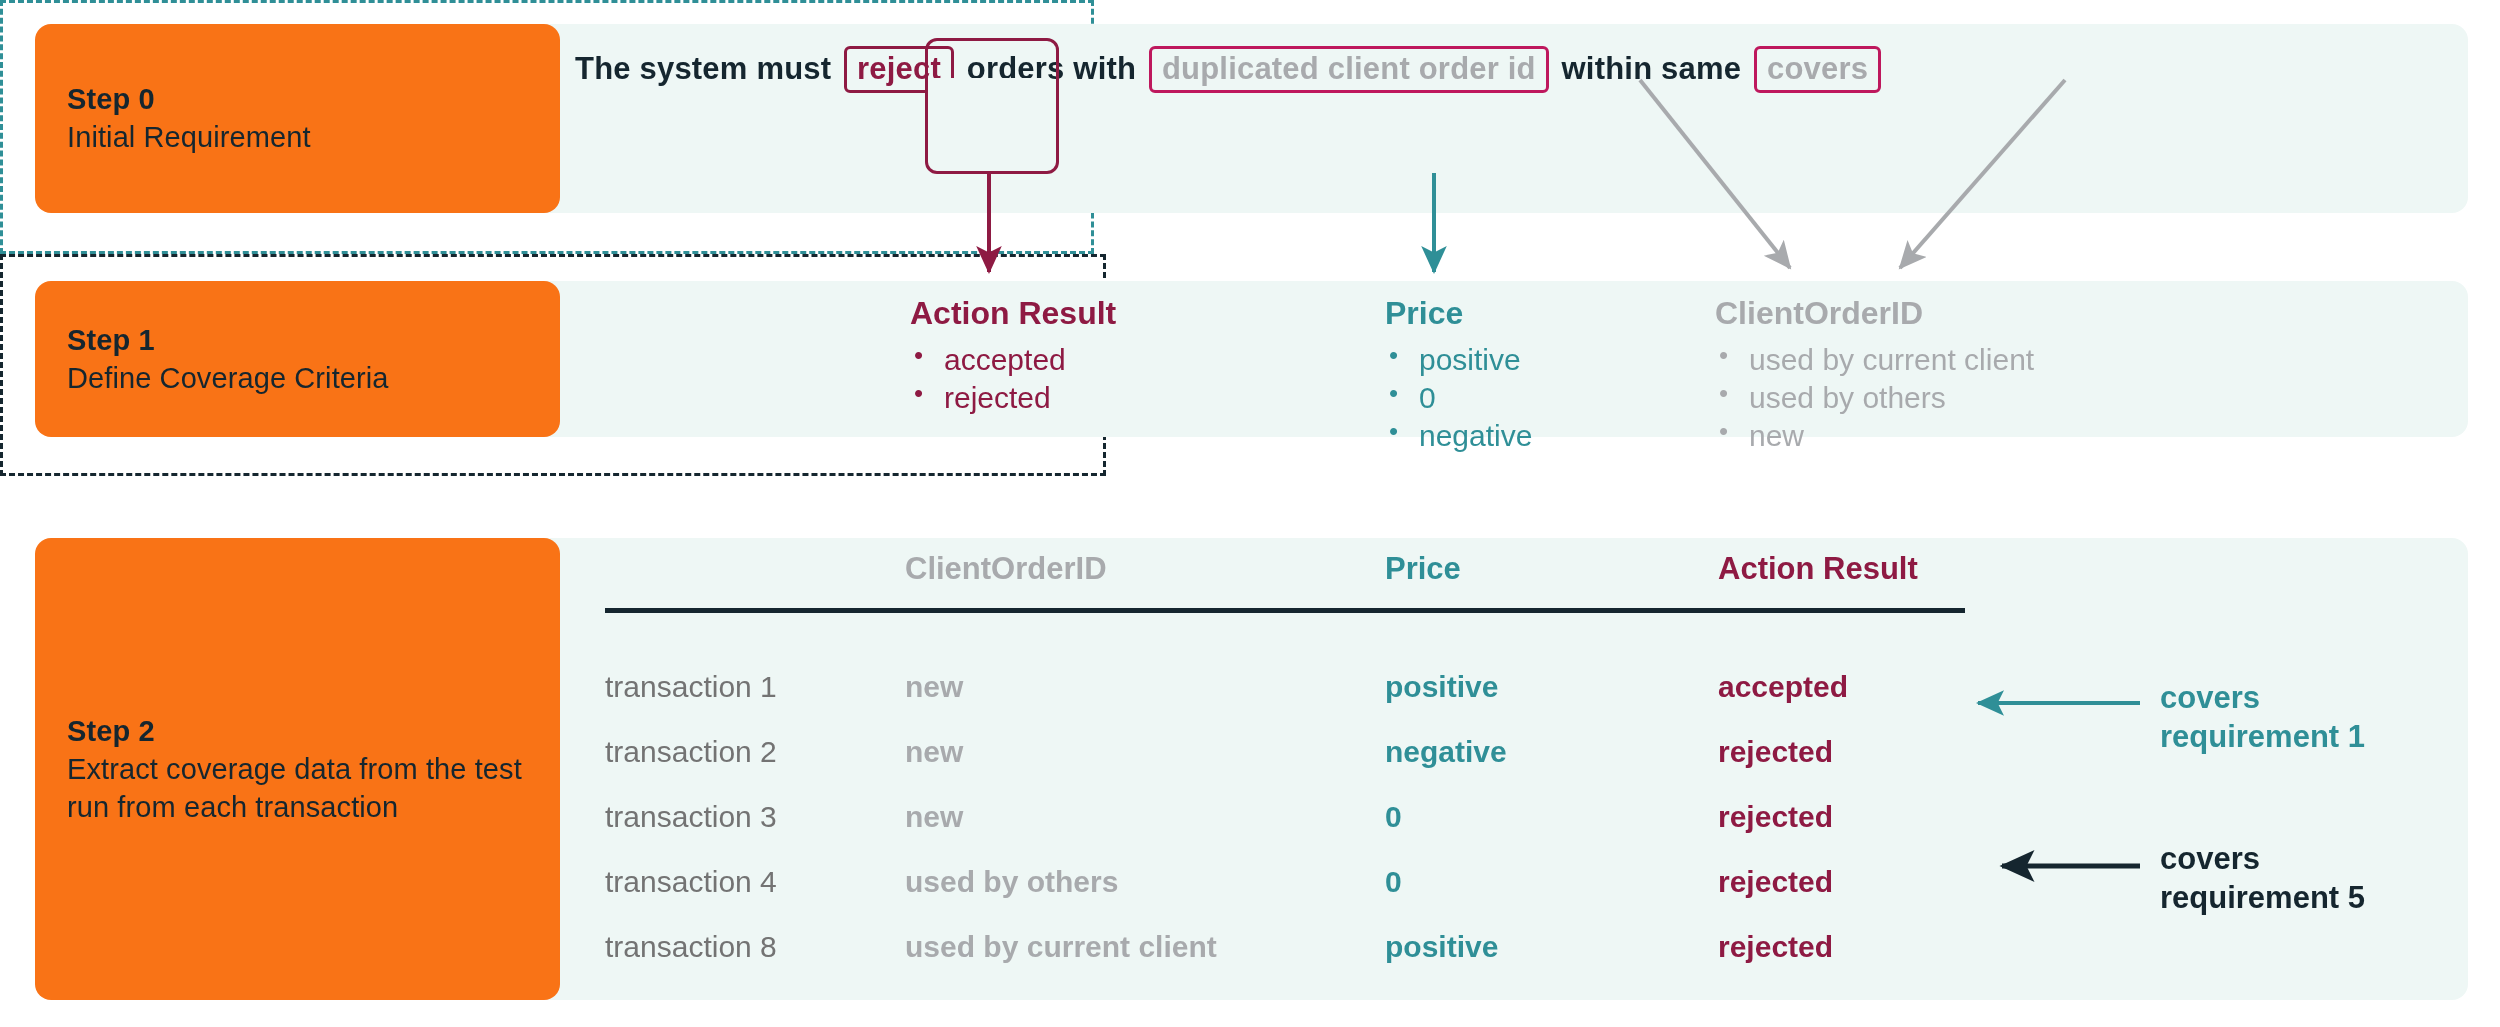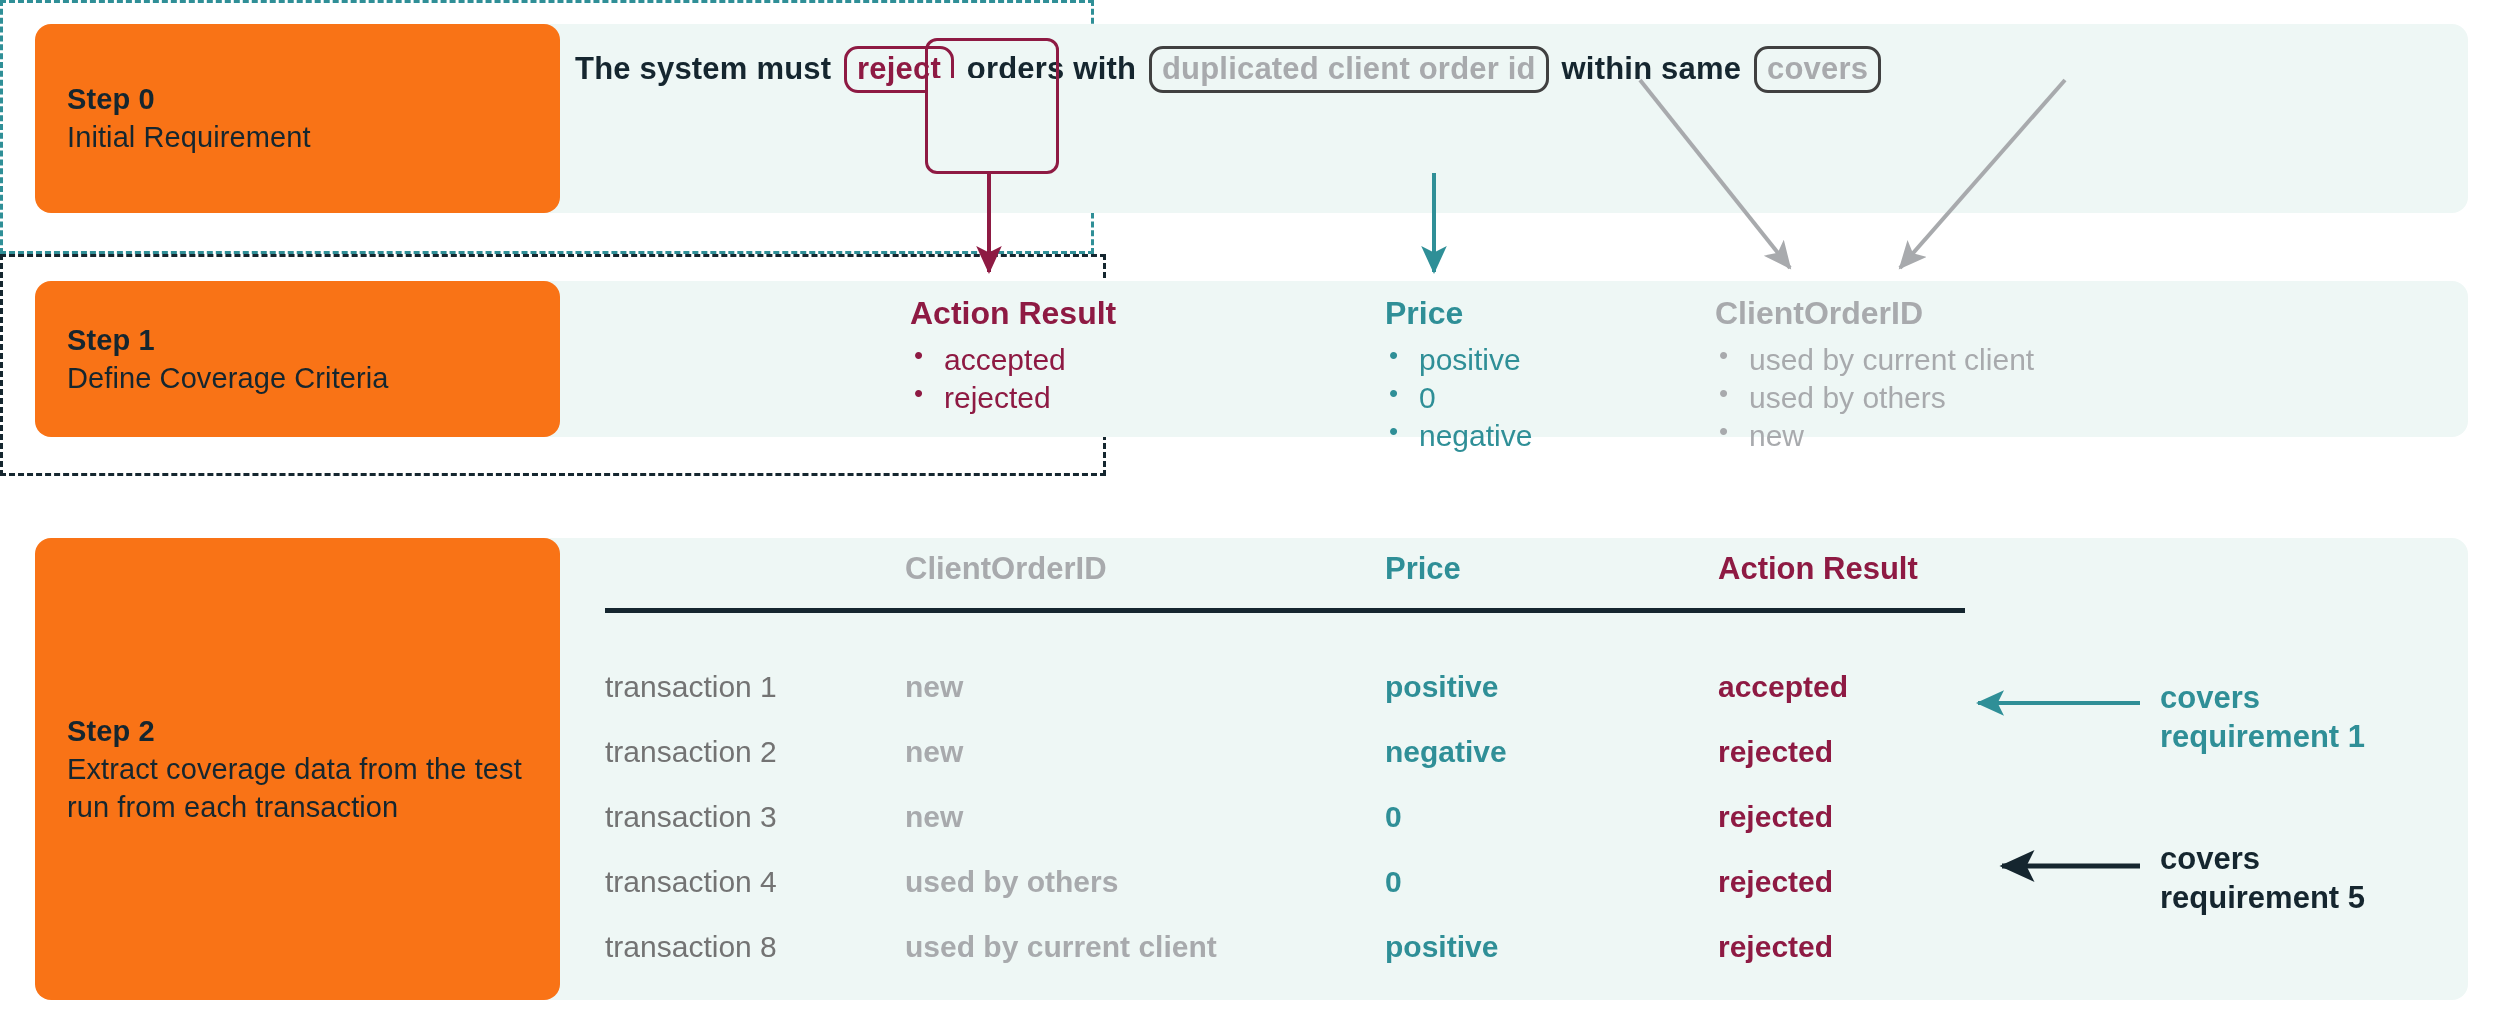--- a/index.html
+++ b/index.html
@@ -70,28 +70,28 @@
     font-weight: bold;
     font-size: 31px;
     color: #15262f;
     letter-spacing: .2px;
   }
   #sent1 { left: 575px; top: 46px; }
   #sent2 { left: 575px; top: 124px; }
   .sentence span { vertical-align: baseline; }
   .chip {
     display: inline-block;
-    border-radius: 14px;
+    border-radius: 6px;
     padding: 4px 10px;
     margin: 0 4px;
     line-height: 1.05;
     vertical-align: -4px;
   }
   .chip-reject   { border: 3px solid #8e1a43; color: #8e1a43; }
-  .chip-grey     { border: 3px solid #404040; color: #a8aaad; }
+  .chip-grey     { border: 3px solid #be185d; color: #a8aaad; }
   .chip-teal     { border: 3px solid #2f8f97; color: #2f8f97; }
 
   
   #reject-outline {
     position: absolute;
     left: 925px; top: 38px;
     width: 128px; height: 130px;
     border: 3px solid #8e1a43;
     border-radius: 12px;
     z-index: 4;

